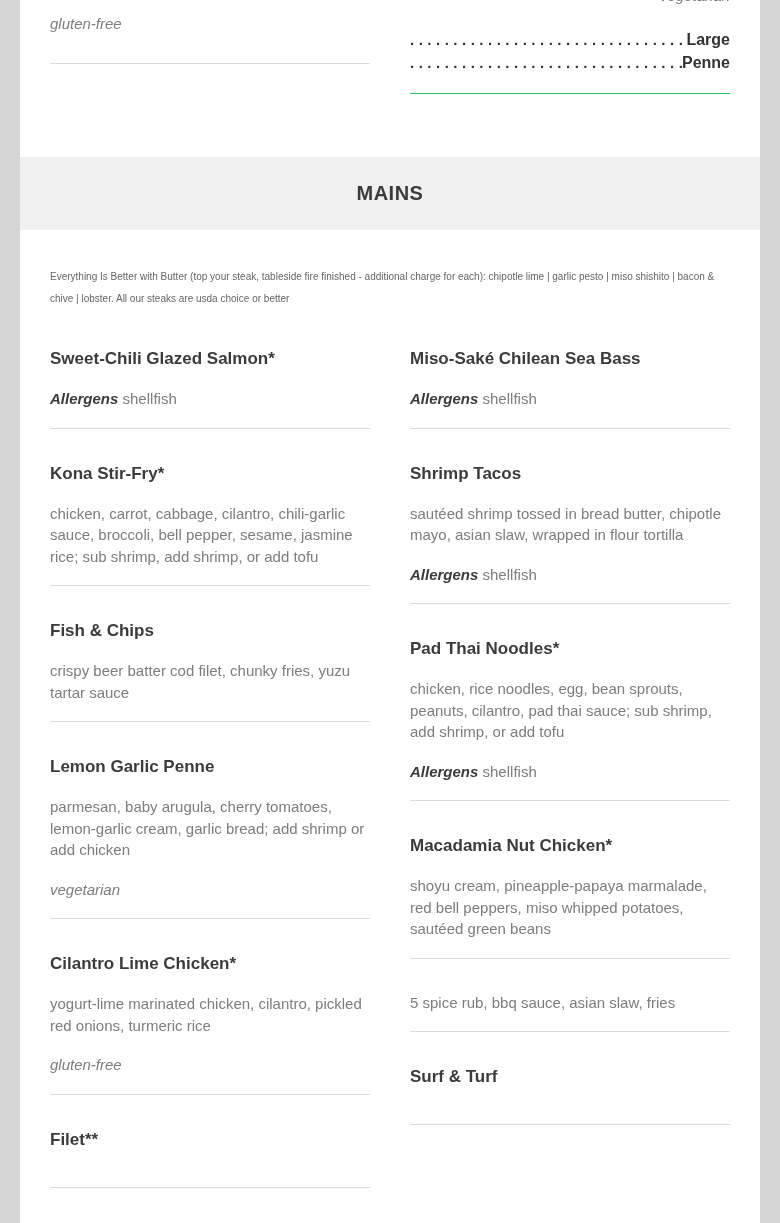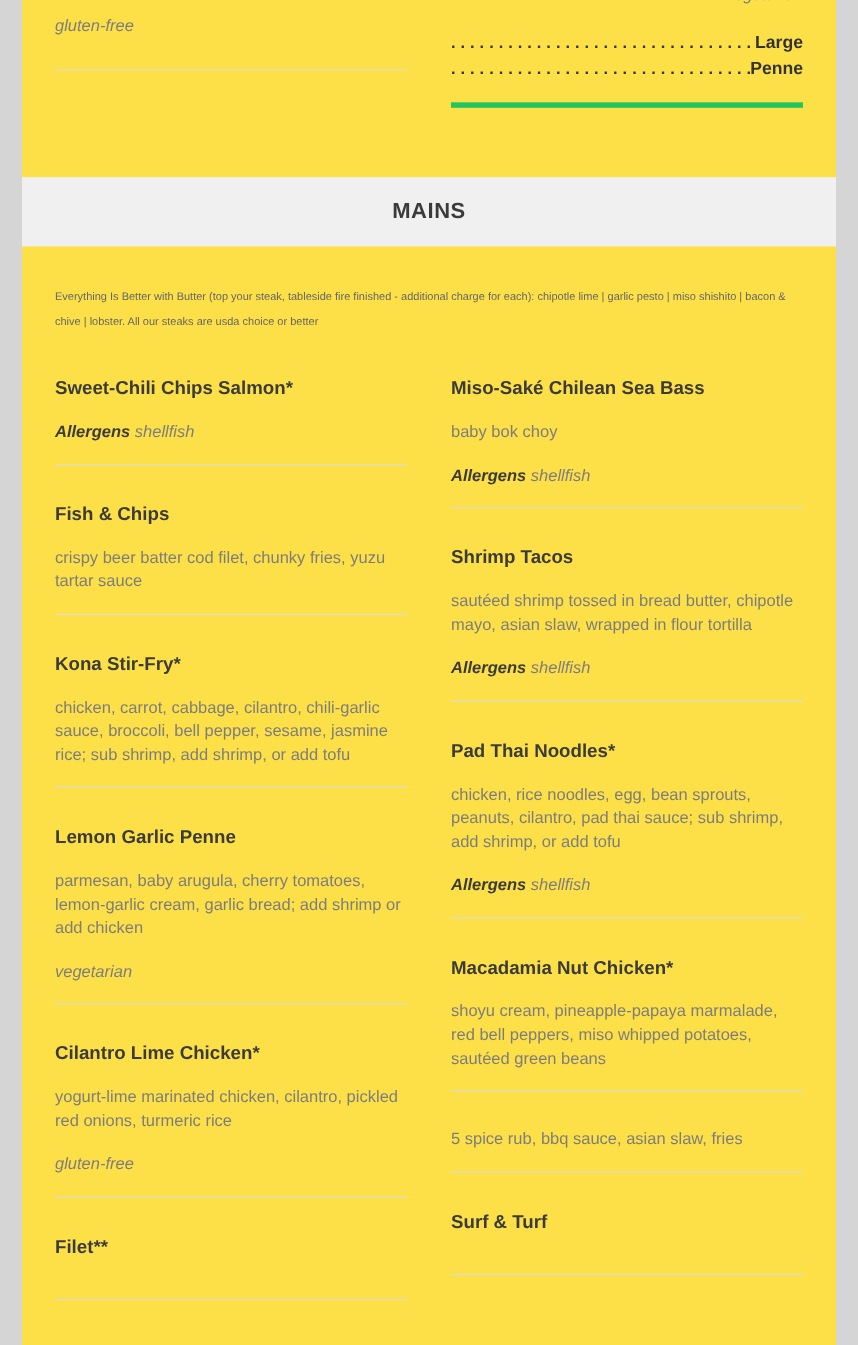--- a/index.html
+++ b/index.html
@@ -5,65 +5,65 @@
   html, body { margin: 0; padding: 0; }
   body {
     width: 780px; height: 1223px;
     overflow: hidden;
     background: #d5d5d5;
     font-family: "Liberation Sans", sans-serif;
     -webkit-font-smoothing: antialiased;
   }
   .content {
     margin: 0 20px;
-    background: #fde047;
+    background: #ffffff;
     height: 100%;
     box-sizing: border-box;
   }
   
   .top { display: flex; gap: 40px; padding: 0 30px; align-items: flex-start; }
   .tcol { width: 320px; box-sizing: border-box; }
   .tcol-left { padding-top: 14px; padding-bottom: 30px; border-bottom: 1px solid #dcdcdc; }
-  .tcol-right { padding-bottom: 19px; border-bottom: 5px solid #22c55e; text-align: right; }
+  .tcol-right { padding-bottom: 19px; border-bottom: 1px solid #22c55e; text-align: right; }
   .tag { font-style: italic; color: #7d7d7d; font-size: 15px; line-height: 19px; margin: 0; }
   .veg-sliver { margin-top: -14px; }
   .price-row {
     display: flex; align-items: baseline;
     color: #333; font-weight: 700; font-size: 16px; line-height: 23px;
   }
   .price-row:first-of-type { margin-top: 23px; }
   .dots {
     flex: 1 1 auto; overflow: hidden; white-space: nowrap;
     font-size: 15px; font-weight: 700; letter-spacing: 4.5px; color: #333;
   }
   .dots::before { content: "......................................................."; }
   
   .band {
-    margin-top: 63px; height: 63px; background: #f0f0f0;
+    margin-top: 63px; height: 73px; background: #f0f0f0;
     display: flex; align-items: center; justify-content: center;
   }
   .band h2 {
     margin: 0; font-size: 20px; font-weight: 700;
     color: #3b3b3b; letter-spacing: 0.5px;
   }
   
   .intro { padding: 0 30px; margin-top: 36px; }
   .intro p { margin: 0; color: #666; font-size: 10px; line-height: 21.5px; }
   
   .menu { display: flex; gap: 40px; padding: 0 30px; margin-top: 38px; }
   .mcol { width: 320px; }
   .item { border-bottom: 1px solid #dcdcdc; padding-bottom: 18px; margin-bottom: 33px; }
   .item h3 {
     margin: 0 0 18px; font-size: 17px; line-height: 23px;
     color: #3b3b3b; font-weight: 700;
   }
   .item p { margin: 0; font-size: 15px; line-height: 21.5px; color: #7d7d7d; }
   .item p + p { margin-top: 18px; }
   .al-label { font-weight: 700; font-style: italic; color: #3b3b3b; text-align: center; }
-  .al-val { font-style: italic; color: #7d7d7d; }
+  .al-val { color: #7d7d7d; }
   .diet { font-style: italic; color: #7d7d7d; }
 </style>
 </head>
 <body>
 
 <div class="content">
 
   <div class="top">
     <div class="tcol tcol-left">
       <p class="tag">gluten-free</p>
@@ -85,49 +85,48 @@
     <h2>MAINS</h2>
   </div>
 
   <div class="intro">
     <p>Everything Is Better with Butter (top your steak, tableside fire finished - additional charge for each): chipotle lime | garlic pesto | miso shishito | bacon &amp; chive | lobster. All our steaks are usda choice or better</p>
   </div>
 
   <div class="menu">
     <div class="mcol" id="col-left">
         <div class="item">
-          <h3>Sweet-Chili Chips Salmon*</h3>
+          <h3>Sweet-Chili Glazed Salmon*</h3>
           <p><span class="al-label">Allergens</span> <span class="al-val">shellfish</span></p>
+        </div>
+        <div class="item">
+          <h3>Kona Stir-Fry*</h3>
+          <p>chicken, carrot, cabbage, cilantro, chili-garlic sauce, broccoli, bell pepper, sesame, jasmine rice; sub shrimp, add shrimp, or add tofu</p>
         </div>
         <div class="item">
           <h3>Fish &amp; Chips</h3>
           <p>crispy beer batter cod filet, chunky fries, yuzu tartar sauce</p>
-        </div>
-        <div class="item">
-          <h3>Kona Stir-Fry*</h3>
-          <p>chicken, carrot, cabbage, cilantro, chili-garlic sauce, broccoli, bell pepper, sesame, jasmine rice; sub shrimp, add shrimp, or add tofu</p>
         </div>
         <div class="item">
           <h3>Lemon Garlic Penne</h3>
           <p>parmesan, baby arugula, cherry tomatoes, lemon-garlic cream, garlic bread; add shrimp or add chicken</p>
           <p class="diet">vegetarian</p>
         </div>
         <div class="item">
           <h3>Cilantro Lime Chicken*</h3>
           <p>yogurt-lime marinated chicken, cilantro, pickled red onions, turmeric rice</p>
           <p class="diet">gluten-free</p>
         </div>
         <div class="item">
           <h3>Filet**</h3>
         </div>
       </div>
     <div class="mcol" id="col-right">
         <div class="item">
           <h3>Miso-Saké Chilean Sea Bass</h3>
-          <p>baby bok choy</p>
           <p><span class="al-label">Allergens</span> <span class="al-val">shellfish</span></p>
         </div>
         <div class="item">
           <h3>Shrimp Tacos</h3>
           <p>sautéed shrimp tossed in bread butter, chipotle mayo, asian slaw, wrapped in flour tortilla</p>
           <p><span class="al-label">Allergens</span> <span class="al-val">shellfish</span></p>
         </div>
         <div class="item">
           <h3>Pad Thai Noodles*</h3>
           <p>chicken, rice noodles, egg, bean sprouts, peanuts, cilantro, pad thai sauce; sub shrimp, add shrimp, or add tofu</p>

